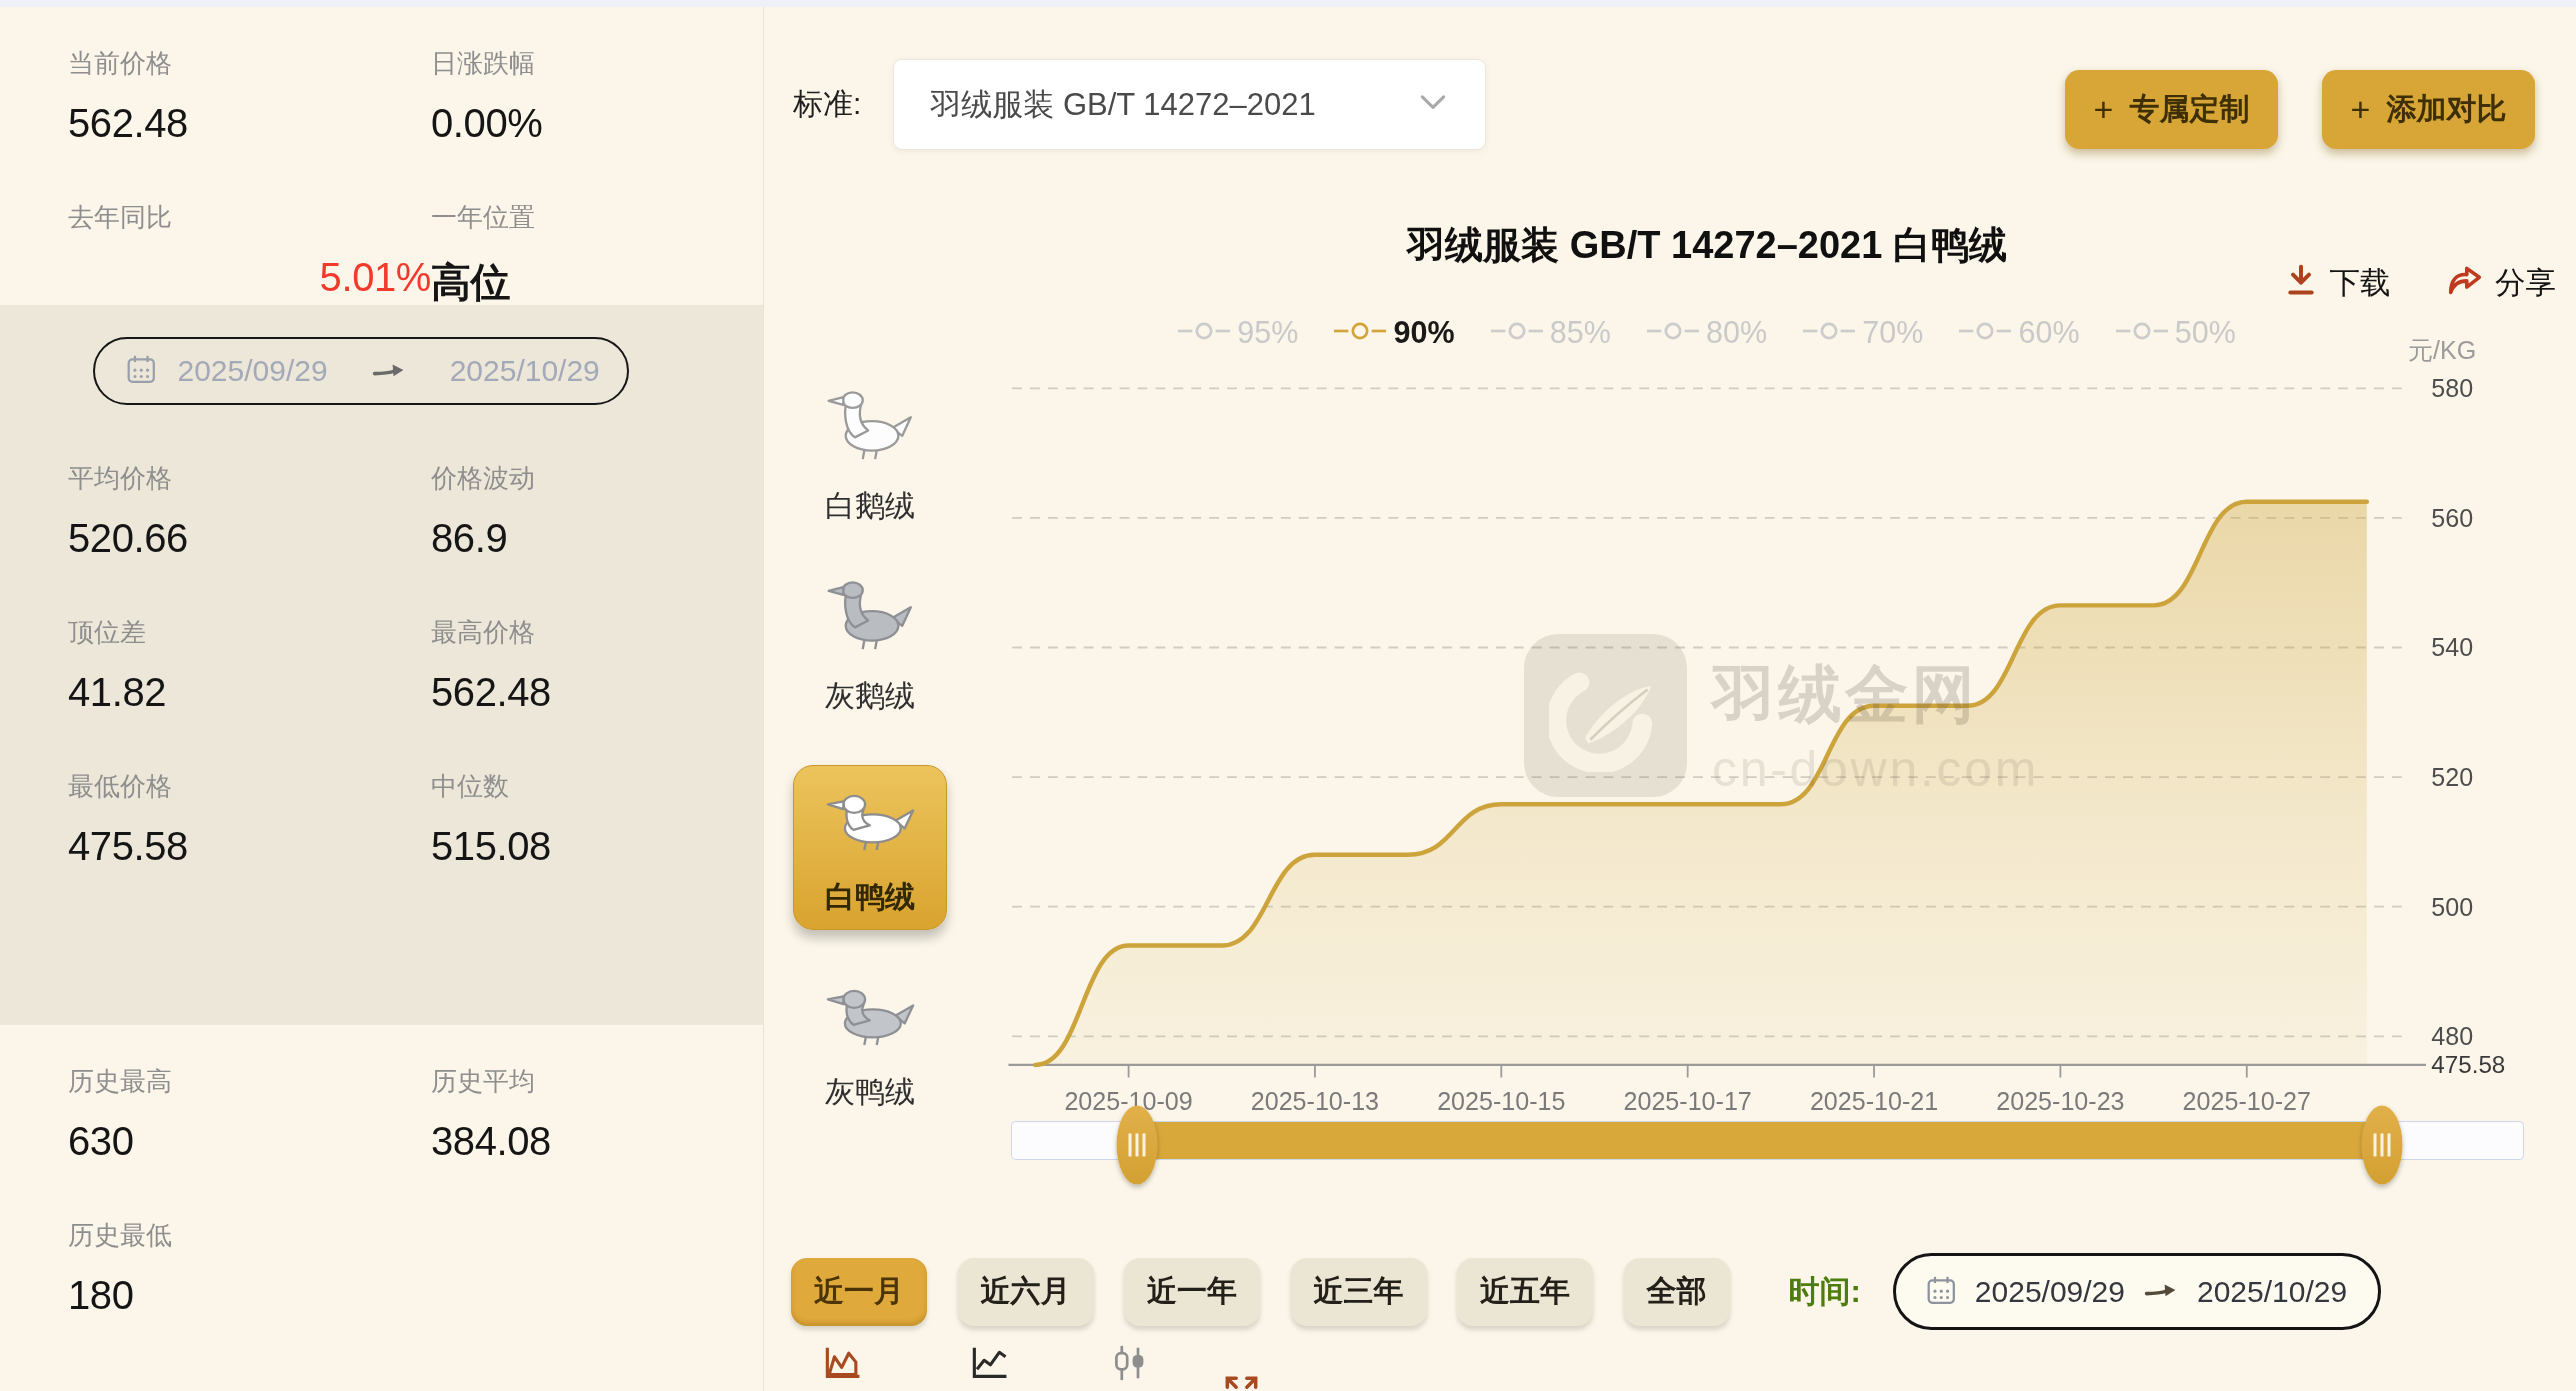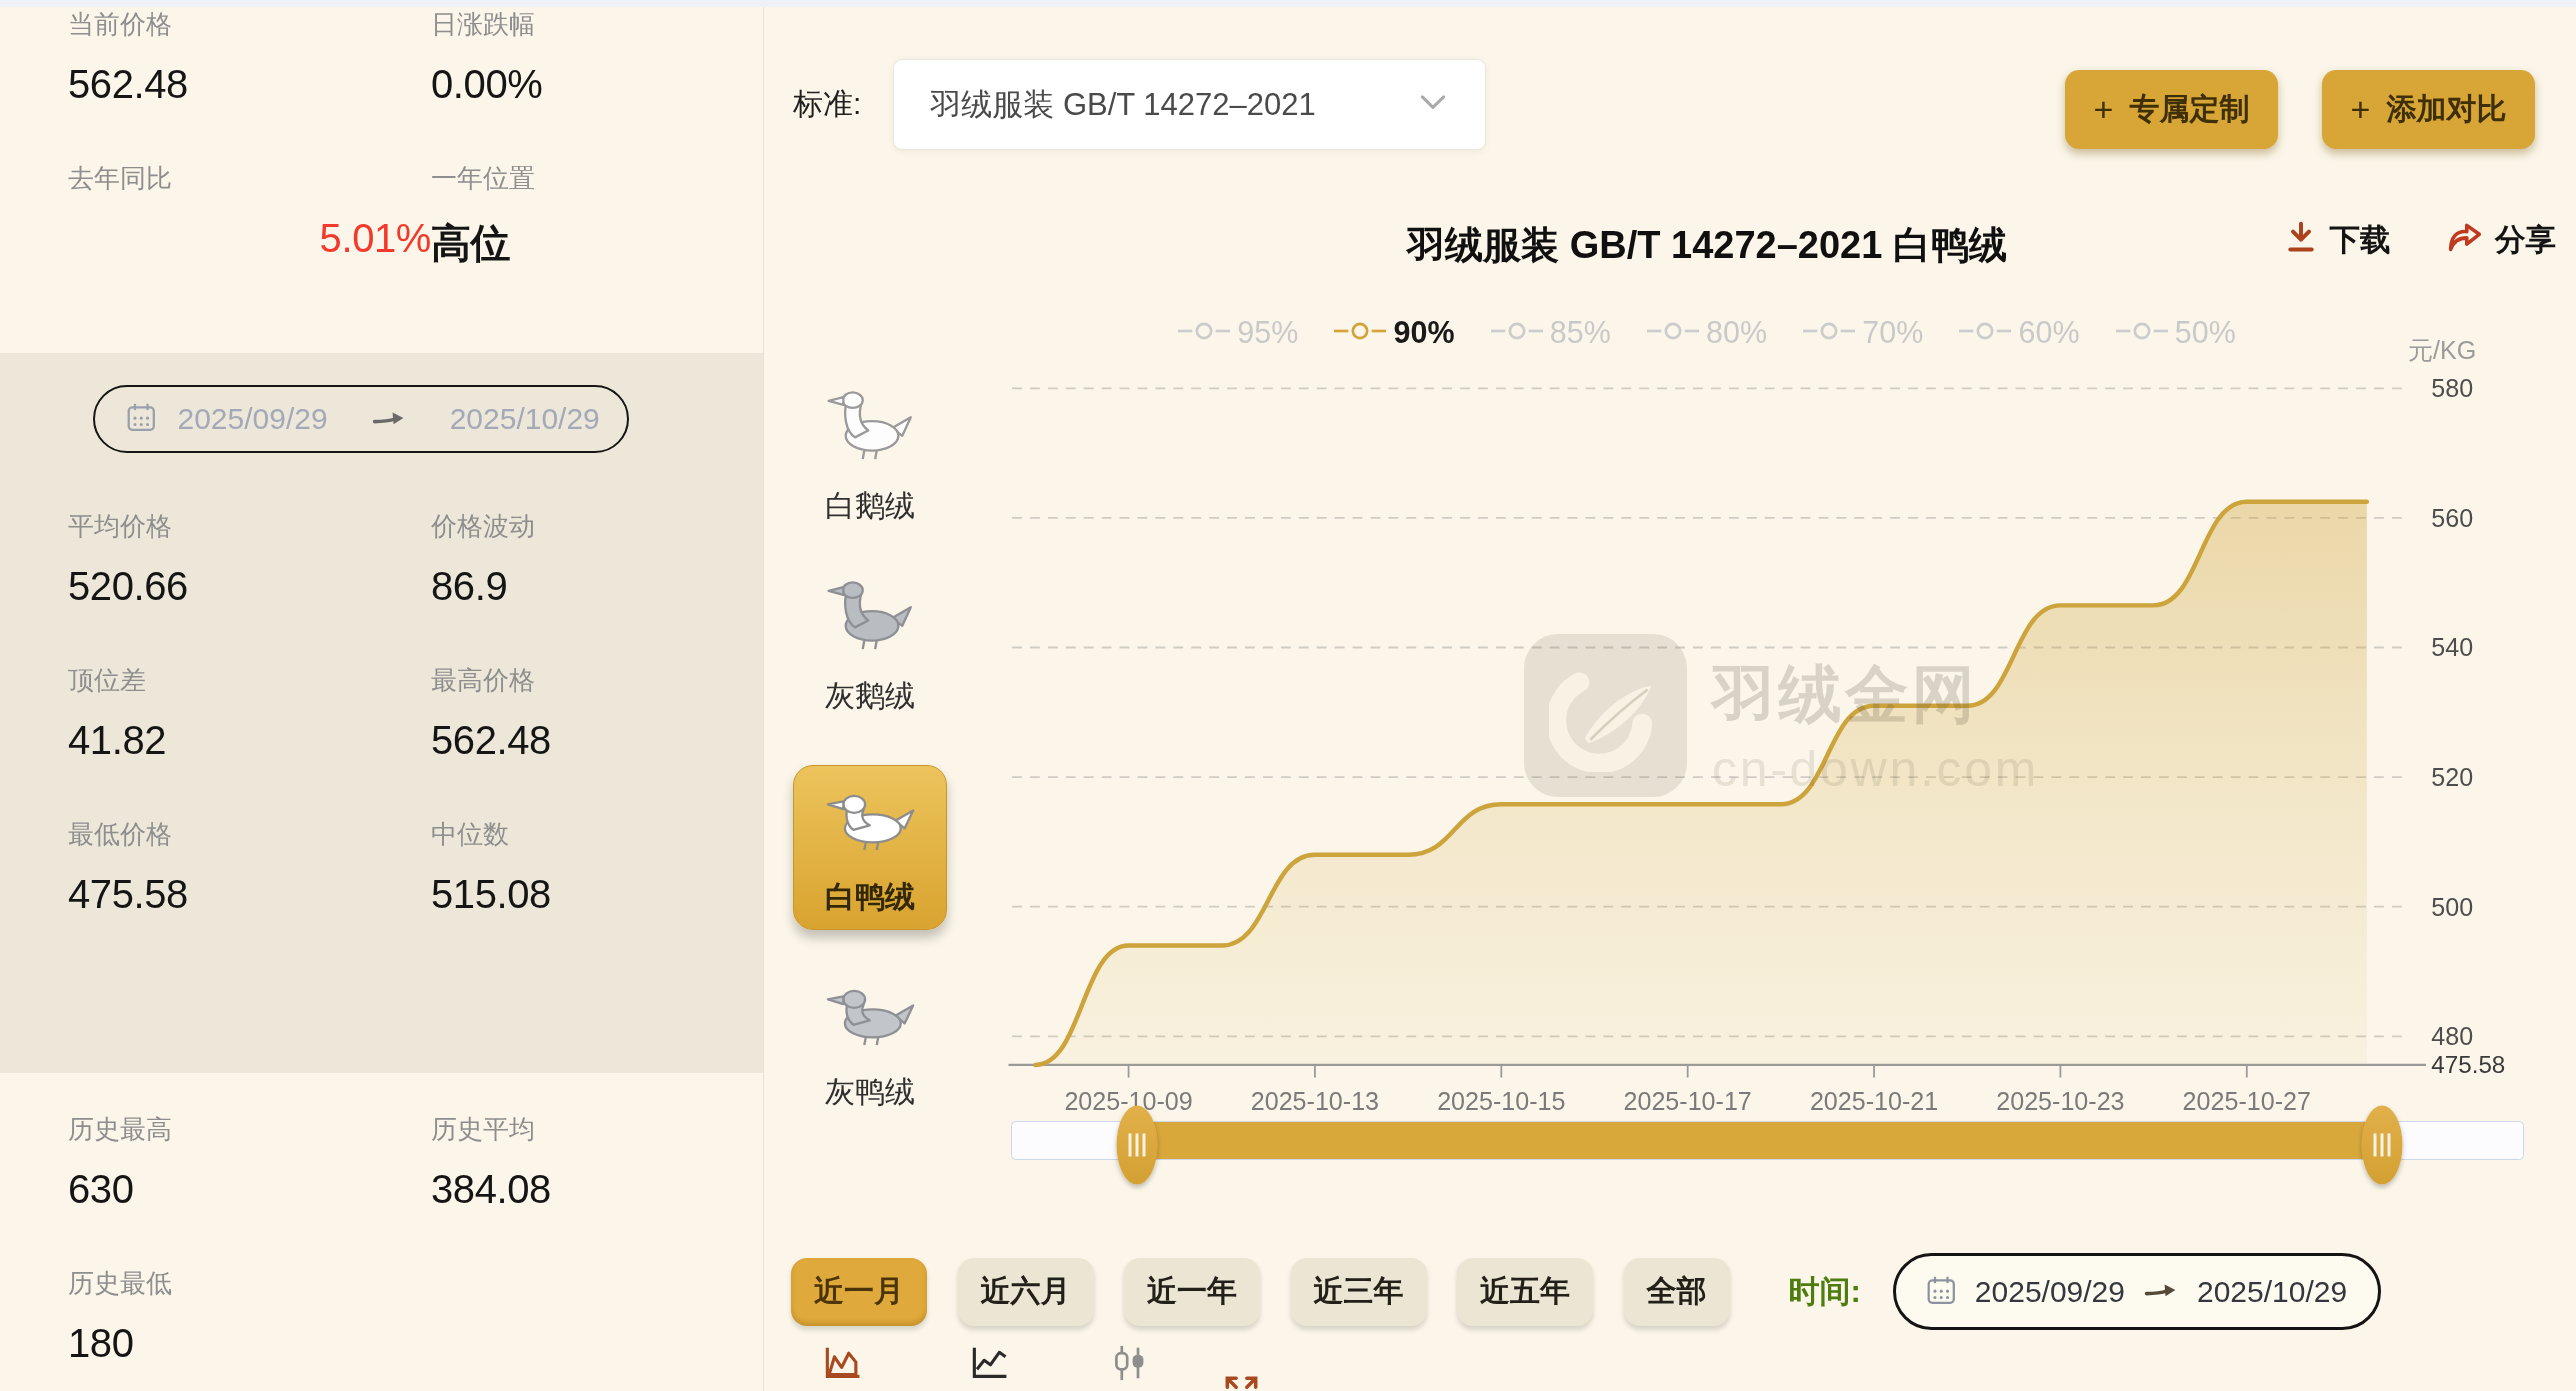--- a/index.html
+++ b/index.html
@@ -4,21 +4,21 @@
 <style>
   * { margin:0; padding:0; box-sizing:border-box; }
   html,body { background:#fbf6e9; }
   body { font-family:"Liberation Sans","DejaVu Sans",sans-serif; }
   .app { position:relative; width:2576px; height:1391px; background:#fbf6e9; overflow:hidden; }
   .top-strip { position:absolute; top:0; left:0; width:100%; height:7.2px; background:#eef2f8; }
 
   
   .sidebar { position:absolute; top:7.2px; left:0; width:764px; height:1384px; border-right:1.8px solid #e7e3d4; }
   .sec { padding-left:68px; }
-  .sec1 { height:346px; }
+  .sec1 { padding-top:39px; height:298px; }
   .sec2 { background:#ece7d8; height:720px; padding-top:32px; }
   .sec3 { padding-top:39px; }
   .stat-grid { display:grid; grid-template-columns:363px auto; }
   .stat-block { margin-bottom:54px; }
   .s-label { font-size:26px; color:#8e8e8e; margin-bottom:20px; }
   .s-value { font-size:40px; color:#151515; font-weight:500; letter-spacing:-0.4px; }
   .s-value.red { color:#f23a2c;text-align:right; }
   .s-value.em { font-weight:600; }
   .date-pill { margin-left:25px; width:536px; height:68px; border:2.7px solid #161616; border-radius:36px;
                display:flex; align-items:center; padding:0 30.5px; gap:21.5px; margin-bottom:56px; }
@@ -36,21 +36,21 @@
 
   .gold-btn { position:absolute; top:63px; width:213px; height:79px; border-radius:14.3px; background:#d8a636;
               box-shadow:0 4.5px 9px rgba(120,85,15,0.35); display:flex; align-items:center; justify-content:center;
               gap:16px; color:#3e2f07; font-size:30px; font-weight:700; cursor:pointer; }
   .gold-btn .plus { font-size:34px; font-weight:400; }
   .btn-custom { left:1301px; } .btn-compare { left:1558px; }
 
   .title-row { position:absolute; top:213px; left:244px; width:1398px; text-align:center;
                font-size:38px; font-weight:700; color:#101010; }
   .dl-share { position:absolute; top:213px; right:20px; display:flex; gap:56px; align-items:center; }
-  .dl-share .tool { display:flex; align-items:center; gap:12.5px; font-size:30.5px; color:#141414; font-weight:700; cursor:pointer; }
+  .dl-share .tool { display:flex; align-items:center; gap:12.5px; font-size:30.5px; color:#141414; font-weight:400; cursor:pointer;margin-top:43px; }
 
   .legend-row { position:absolute; top:308px; left:244px; width:1398px; display:flex; justify-content:center;
                 gap:36px; align-items:center; }
   .lg-item { display:flex; align-items:center; gap:7.2px; cursor:pointer; }
   .lg-item .lg-txt { font-size:30.5px; color:#c9c9c9; }
   .lg-item.active .lg-txt { color:#191919; font-weight:700; }
 
   .birds { position:absolute; top:382px; left:27px; width:158px; display:flex; flex-direction:column; align-items:center; }
   .bird-item { display:flex; flex-direction:column; align-items:center; cursor:pointer; }
   .bird-label { font-size:30px; color:#2f2f2f; margin-top:22px; }

